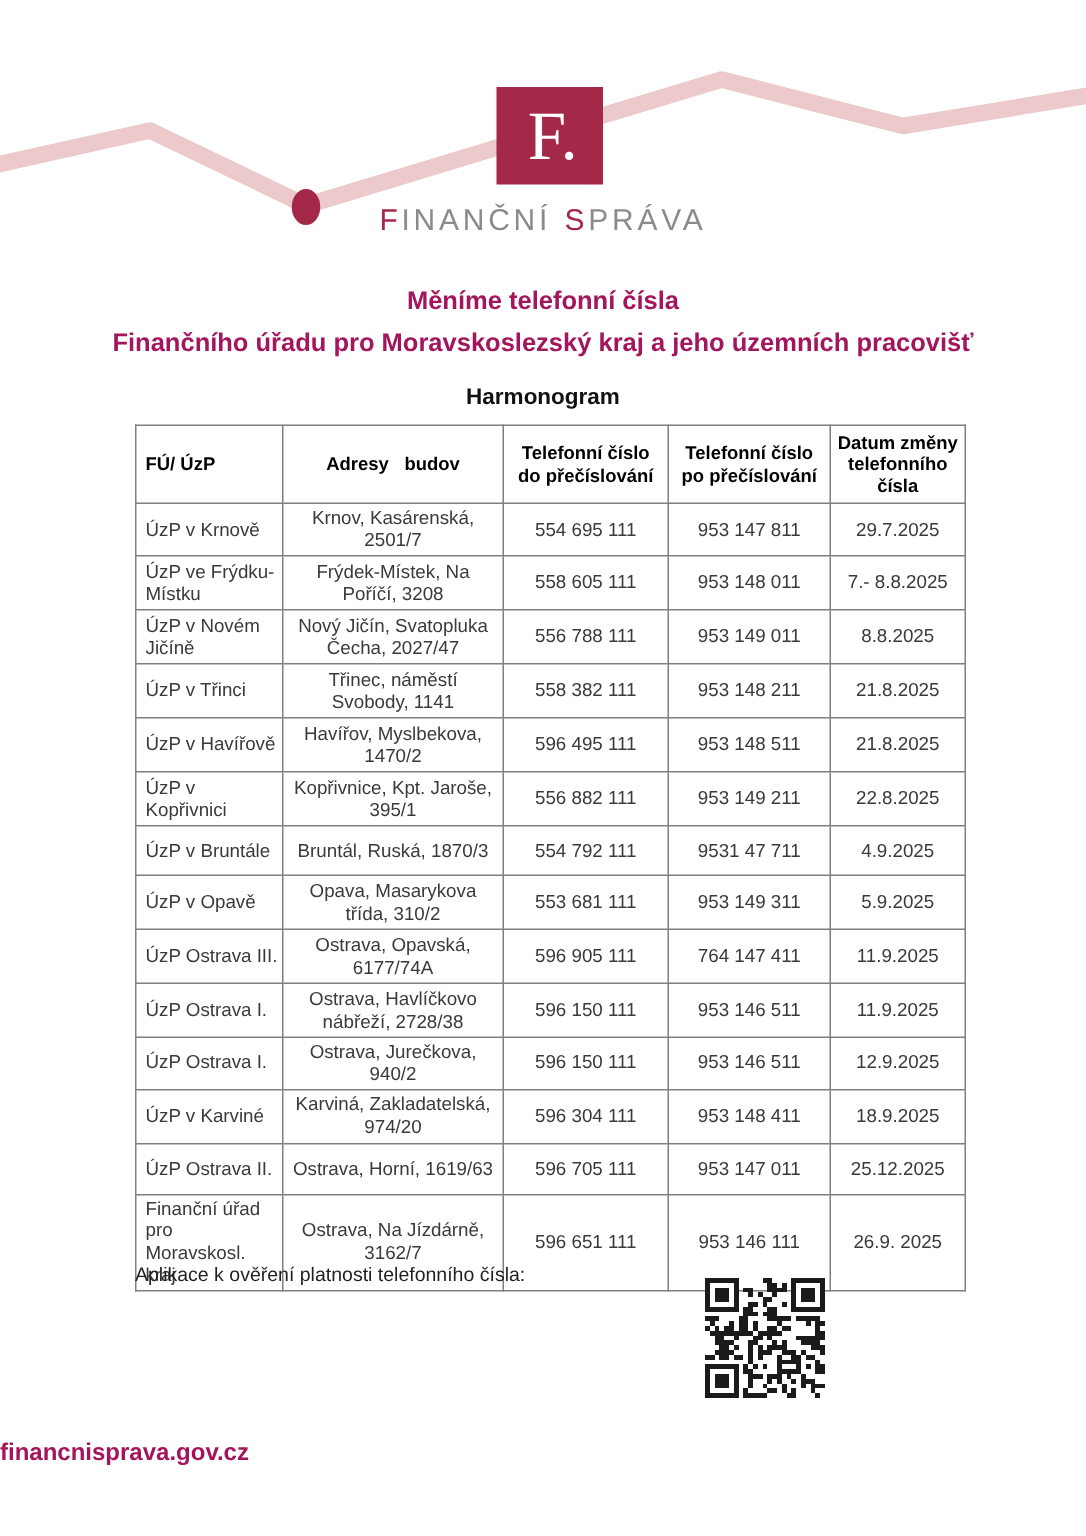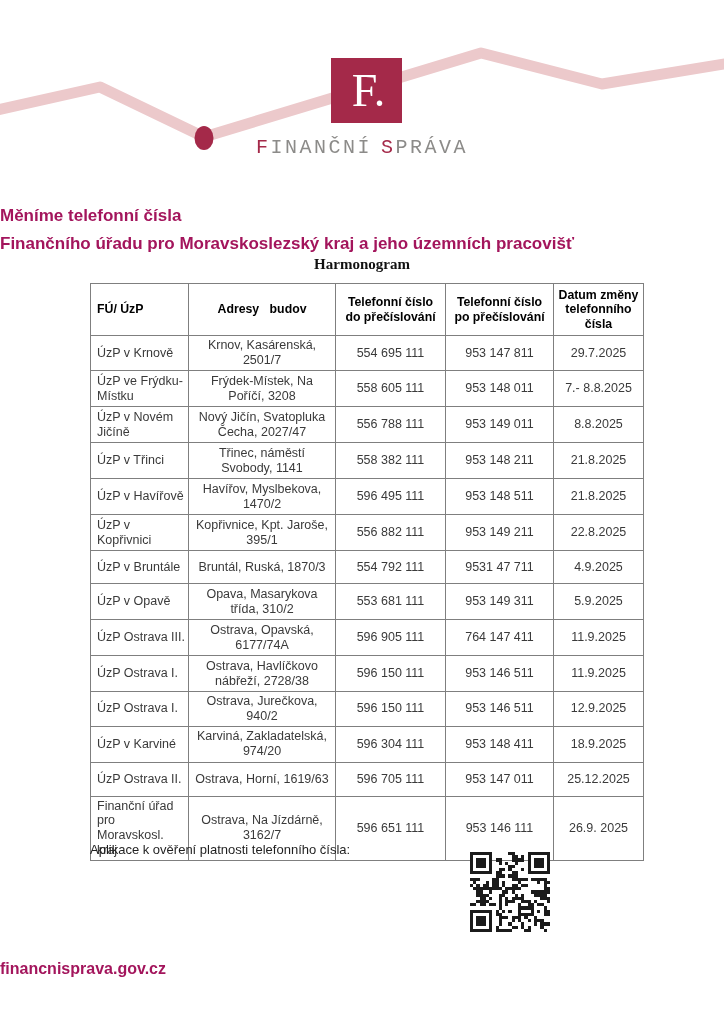--- a/index.html
+++ b/index.html
@@ -17,34 +17,34 @@
     position:absolute; left:331px; top:58px; width:71px; height:65px;
     background:#a42949; z-index:2;
     display:flex; align-items:center; justify-content:center;
   }
   .logo-square .monogram {
     font-family:"Liberation Serif","DejaVu Serif",serif;
     color:#ffffff; font-size:46px; line-height:1; padding-left:4px;
   }
   .wordmark {
     position:absolute; top:136px; left:0; width:724px; text-align:center; z-index:2;
-    font-family:Liberation Mono, monospace;
+    font-family:Liberation Sans, sans-serif;
     font-size:20px; letter-spacing:2.5px; color:#8c8b89;
   }
   .wordmark .accent { color:#a42949; }
   .wordmark .word-gap { display:inline-block; width:9px; }
 
   
   .titles {
-    position:absolute; top:202px; left:0; width:724px; text-align:left;
+    position:absolute; top:187px; left:0; width:724px; text-align:center;
     color:#a3155c; font-weight:bold; font-size:17px; line-height:28px;
   }
   .section-heading {
     position:absolute; top:256px; left:0; width:724px; text-align:center;
-    color:#111111; font-weight:bold; font-size:15px;font-family:Liberation Serif, serif;
+    color:#111111; font-weight:bold; font-size:15px;
   }
 
   
   .table-wrap { position:absolute; left:90px; top:283px; width:554px; }
   table.schedule {
     border-collapse:collapse; table-layout:fixed; width:553px;
     font-size:12.5px; color:#3a3a3a;
   }
   table.schedule th, table.schedule td {
     border:1px solid #7f7f7f;

